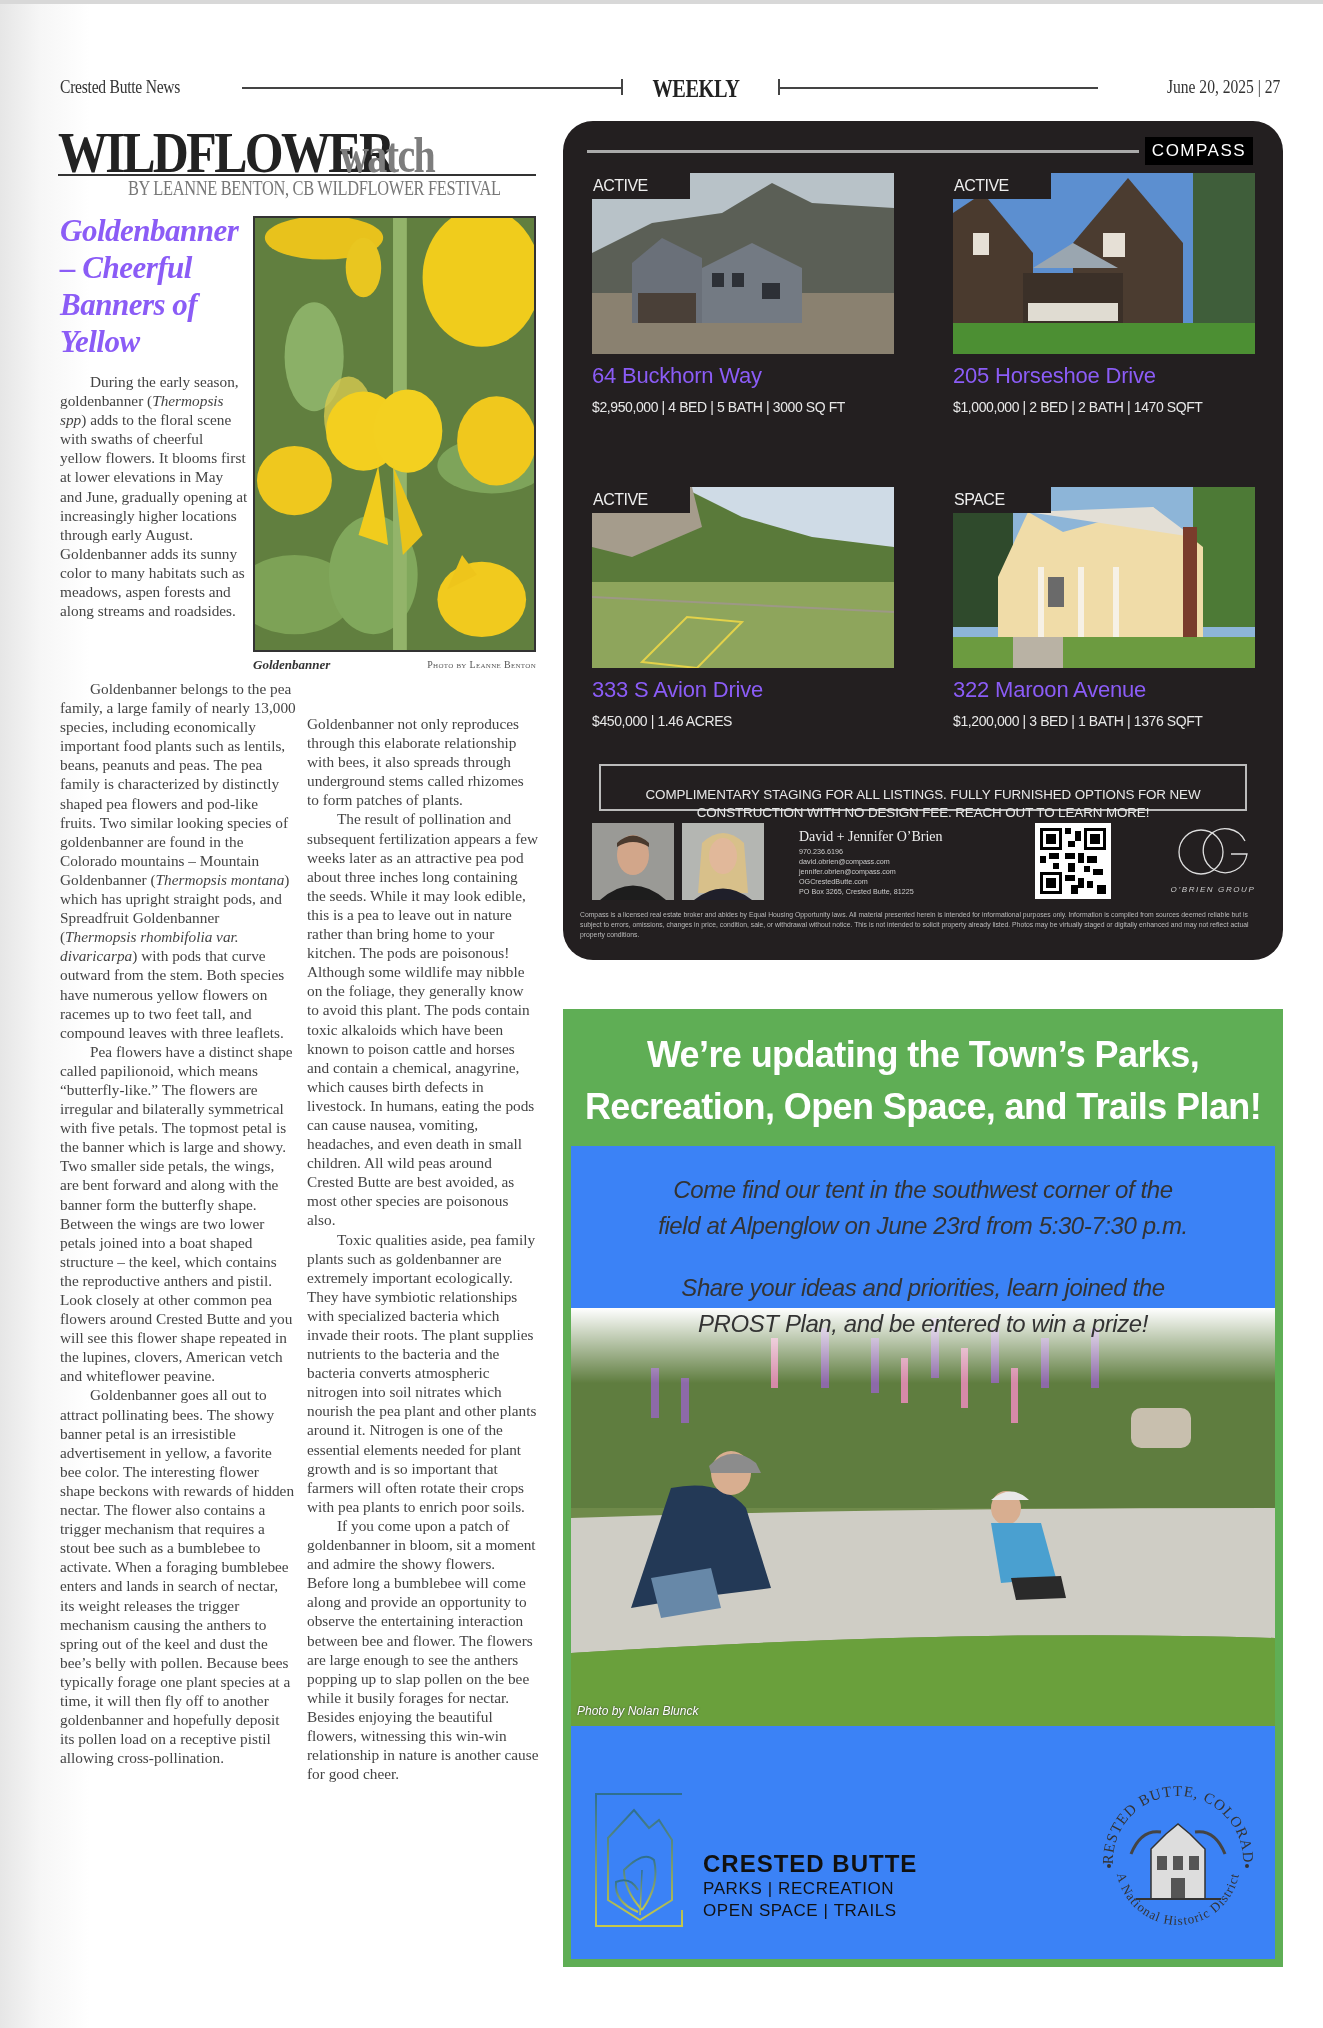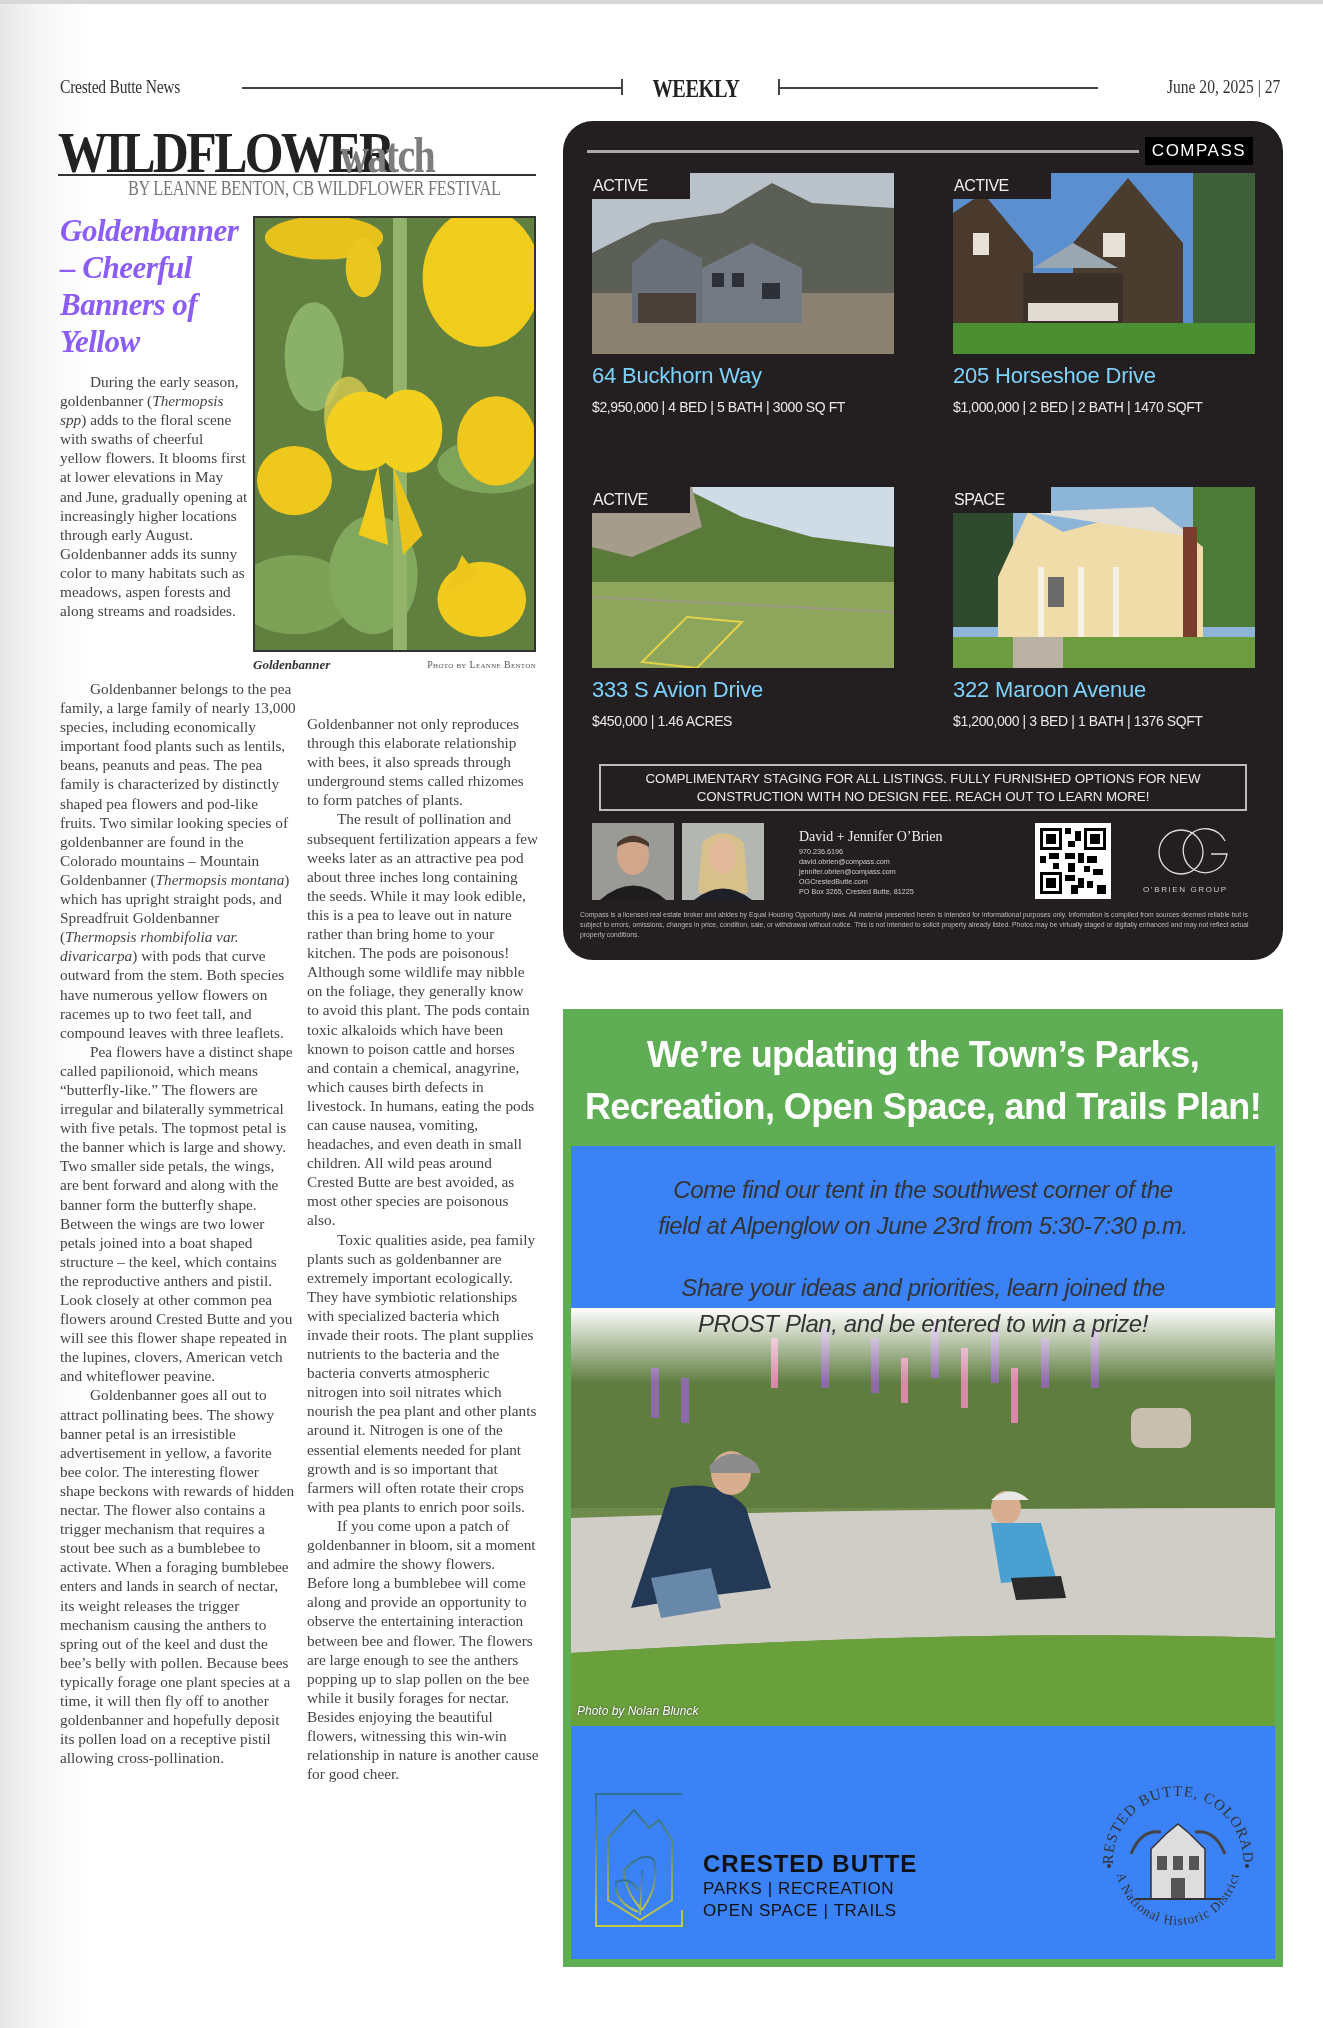--- a/index.html
+++ b/index.html
@@ -49,37 +49,37 @@
   .col i { font-style: italic; }
 
   
   .compass { position: absolute; left: 563px; top: 121px; width: 720px; height: 839px; background: #231f20; color: #f2f2f2; font-family: "Liberation Sans", sans-serif; border-radius: 30px; }
   .compass .toprule { position: absolute; left: 24px; top: 29px; width: 552px; height: 3px; background: #aaa; }
   .compass .logo { position: absolute; right: 30px; top: 16px; width: 108px; height: 28px; background: #000; color: #fff; font-size: 17px; text-align: center; line-height: 28px; letter-spacing: 1.5px; }
   .listing { position: absolute; width: 302px; }
   .listing .img { position: absolute; left: 0; top: 0; width: 302px; height: 181px; overflow: hidden; }
   .listing .img svg { width: 100%; height: 100%; display: block; }
   .listing .status { position: absolute; left: 0; top: 0; width: 98px; height: 26px; background: #231f20; color: #eee; font-size: 16px; padding: 4px 0 0 1px; letter-spacing: -0.5px; }
-  .listing .addr { position: absolute; left: 0; top: 190px; font-size: 22px; color: #7dd3fc; white-space: nowrap; letter-spacing: -0.2px; }
+  .listing .addr { position: absolute; left: 0; top: 190px; font-size: 22px; color: #8b5cf6; white-space: nowrap; letter-spacing: -0.2px; }
   .listing .details { position: absolute; left: 0; top: 226px; font-size: 14px; color: #e8e8e8; white-space: nowrap; letter-spacing: -0.4px; }
   .l1 { left: 29px; top: 52px; }
   .l2 { left: 390px; top: 52px; }
   .l3 { left: 29px; top: 366px; }
   .l4 { left: 390px; top: 366px; }
-  .promo { position: absolute; left: 36px; top: 643px; width: 648px; height: 47px; border: 2px solid #bbb; text-align: center; font-size: 13.4px; line-height: 18px; padding-top: 4px; color: #e8e8e8; letter-spacing: -0.1px; }
+  .promo { position: absolute; left: 36px; top: 643px; width: 648px; height: 47px; border: 2px solid #bbb; text-align: center; font-size: 13.4px; line-height: 18px; padding-top: 20px; color: #e8e8e8; letter-spacing: -0.1px; }
   .headshot { position: absolute; top: 702px; width: 82px; height: 77px; overflow: hidden; }
   .headshot svg { width: 100%; height: 100%; display: block; }
   .hs1 { left: 29px; }
   .hs2 { left: 119px; }
   .contact { position: absolute; left: 236px; top: 708px; width: 200px; }
   .contact .names { font-family: "Liberation Serif", serif; font-size: 14px; color: #eee; margin-bottom: 2px; }
   .contact .line { font-size: 7.2px; line-height: 10px; color: #ccc; }
   .qr { position: absolute; left: 472px; top: 702px; width: 76px; height: 76px; background: #fff; padding: 5px; }
   .qr svg { width: 100%; height: 100%; display: block; }
-  .og { position: absolute; left: 580px; top: 706px; width: 100px; height: 80px; text-align: left; }
+  .og { position: absolute; left: 600px; top: 706px; width: 100px; height: 80px; text-align: center; font-style: italic; }
   .og svg { width: 76px; height: 50px; display: block; margin: 0 auto; }
   .og .ogname { font-size: 8px; letter-spacing: 1.6px; color: #ccc; margin-top: 8px; }
   .disclaimer { position: absolute; left: 17px; top: 789px; width: 690px; font-size: 6.8px; line-height: 10px; color: #bbb; }
 
   
   .prost { position: absolute; left: 563px; top: 1009px; width: 720px; height: 958px; background: #5fae55; font-family: "Liberation Sans", sans-serif; }
   .prost .title { position: absolute; left: 0; top: 20px; width: 720px; text-align: center; color: #fff; font-size: 36px; line-height: 52px; font-weight: bold; letter-spacing: -0.6px; }
   .prost .inner { position: absolute; left: 8px; top: 137px; width: 704px; height: 813px; background: #3b82f6; overflow: hidden; }
   .prost .lead { position: absolute; left: 0; top: 26px; width: 704px; text-align: center; font-size: 24px; line-height: 36px; font-style: italic; color: #333; letter-spacing: -0.4px; }
   .prost .lead2 { top: 124px; }

